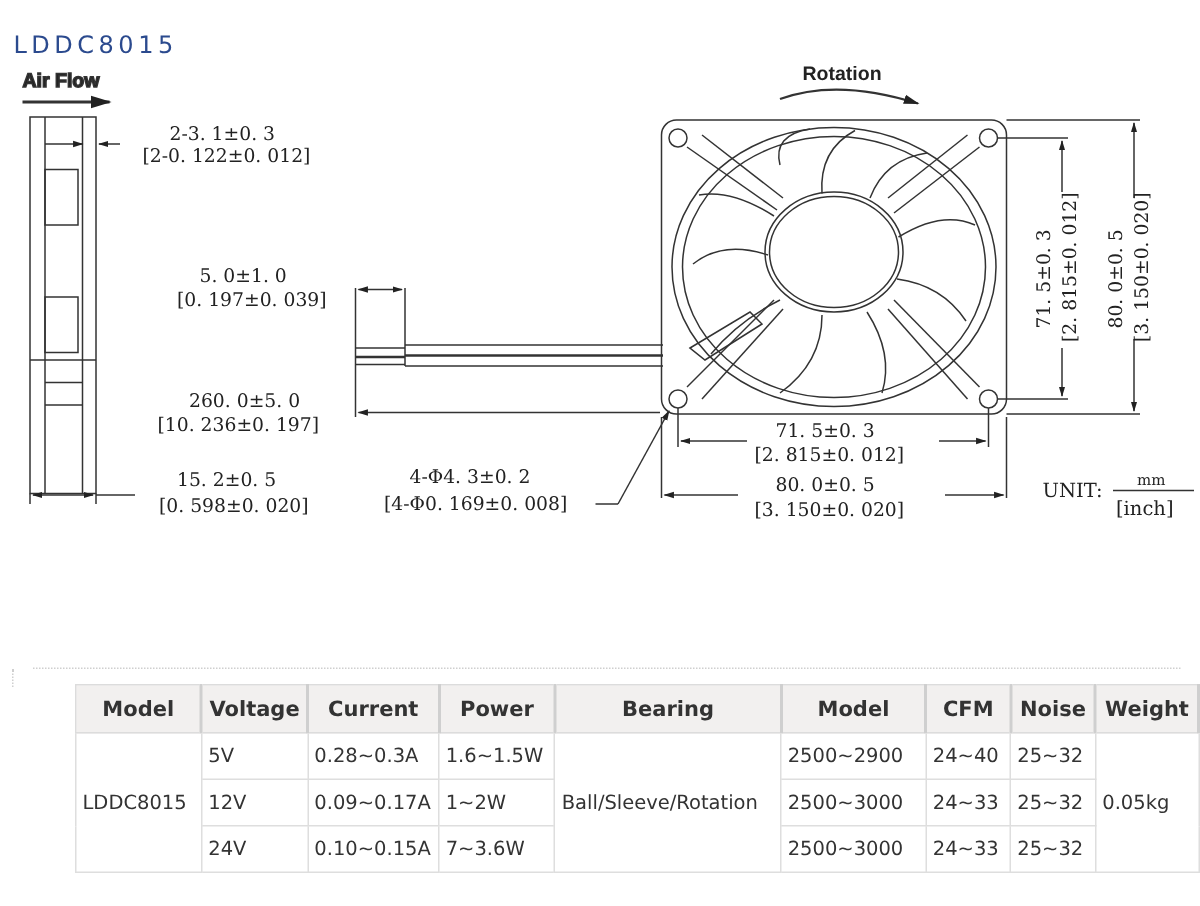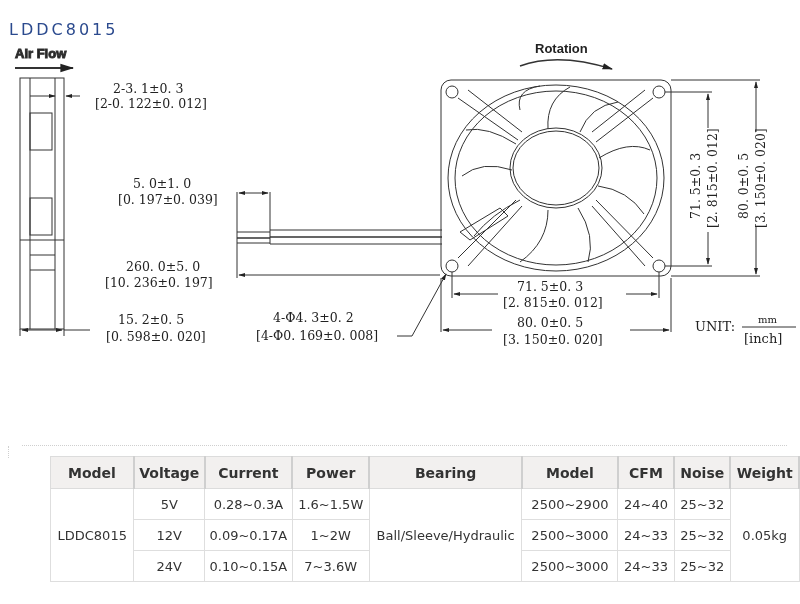--- a/index.html
+++ b/index.html
@@ -8,21 +8,21 @@
   .drawing { position:absolute; left:0; top:0; width:800px; height:360px; }
   .dim { font-family:"DejaVu Serif", serif; font-size:12.5px; fill:#222; }
   .dimv { font-family:"DejaVu Serif", serif; font-size:12.5px; fill:#222; }
   .lbl { font-family:"Liberation Sans", sans-serif; font-weight:bold; font-size:13px; fill:#222; }
   .unit { font-family:"DejaVu Serif", serif; font-size:13px; fill:#222; }
   .unit-small { font-family:"DejaVu Serif", serif; font-size:10px; fill:#222; }
   .dotted { position:absolute; left:22px; top:445px; width:765px; height:0; border-top:1px dotted #cfcfcf; }
   .dotted-left { position:absolute; left:8px; top:446px; height:12px; border-left:1px dotted #cfcfcf; }
   table.spec { position:absolute; left:22px; top:456px; border-collapse:collapse; font-family:"DejaVu Sans", sans-serif; font-size:13px; color:#333;margin-left:28px; }
   table.spec th { background:#f2f0ef; font-weight:bold; font-size:14px; color:#333; height:31px; border:1px solid #dcdcdc; border-right:2px solid #cfcfcf; padding:0 4px; text-align:center; }
-  table.spec td { height:30px; border:1px solid #dedede; padding:0 4px; text-align:center; white-space:nowrap; }
+  table.spec td { height:30px; border:1px solid #dedede; padding:0 4px; text-align:left; white-space:nowrap; }
 </style>
 </head>
 <body>
 
 <div class="title">LDDC8015</div>
 
 <svg class="drawing" viewBox="0 0 800 360" xmlns="http://www.w3.org/2000/svg">
   <defs>
     <marker id="arr" viewBox="0 0 10 10" refX="9" refY="5" markerWidth="7" markerHeight="7" orient="auto-start-reverse">
       <path d="M0,2 L10,5 L0,8 z" fill="#222"></path>
@@ -164,21 +164,21 @@
       <th style="width:48px">Noise</th>
       <th style="width:60px">Weight</th>
     </tr>
   </thead>
   <tbody>
     <tr>
       <td rowspan="3">LDDC8015</td>
       <td>5V</td>
       <td>0.28~0.3A</td>
       <td>1.6~1.5W</td>
-      <td rowspan="3">Ball/Sleeve/Hydraulic</td>
+      <td rowspan="3">Ball/Sleeve/Rotation</td>
       <td>2500~2900</td>
       <td>24~40</td>
       <td>25~32</td>
       <td rowspan="3">0.05kg</td>
     </tr>
     <tr>
       <td>12V</td>
       <td>0.09~0.17A</td>
       <td>1~2W</td>
       <td>2500~3000</td>

